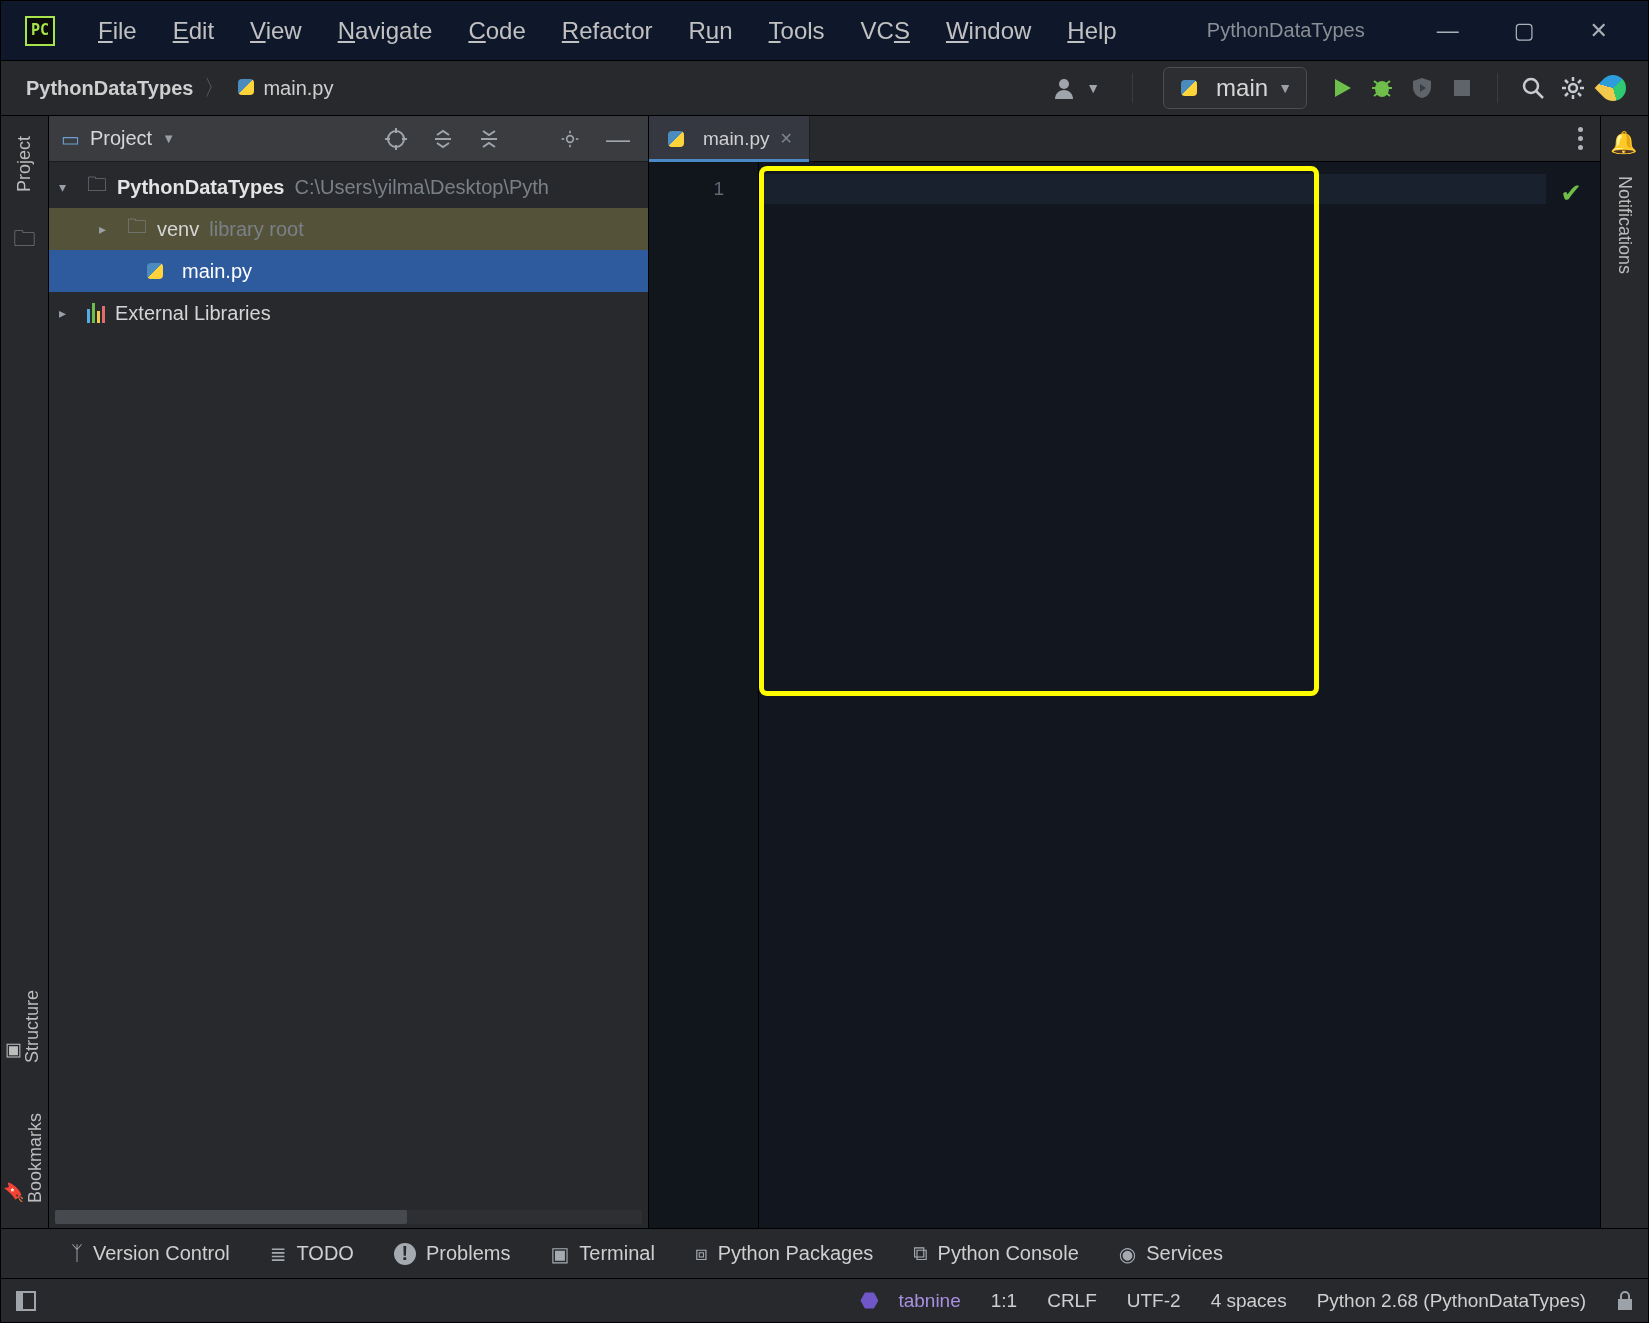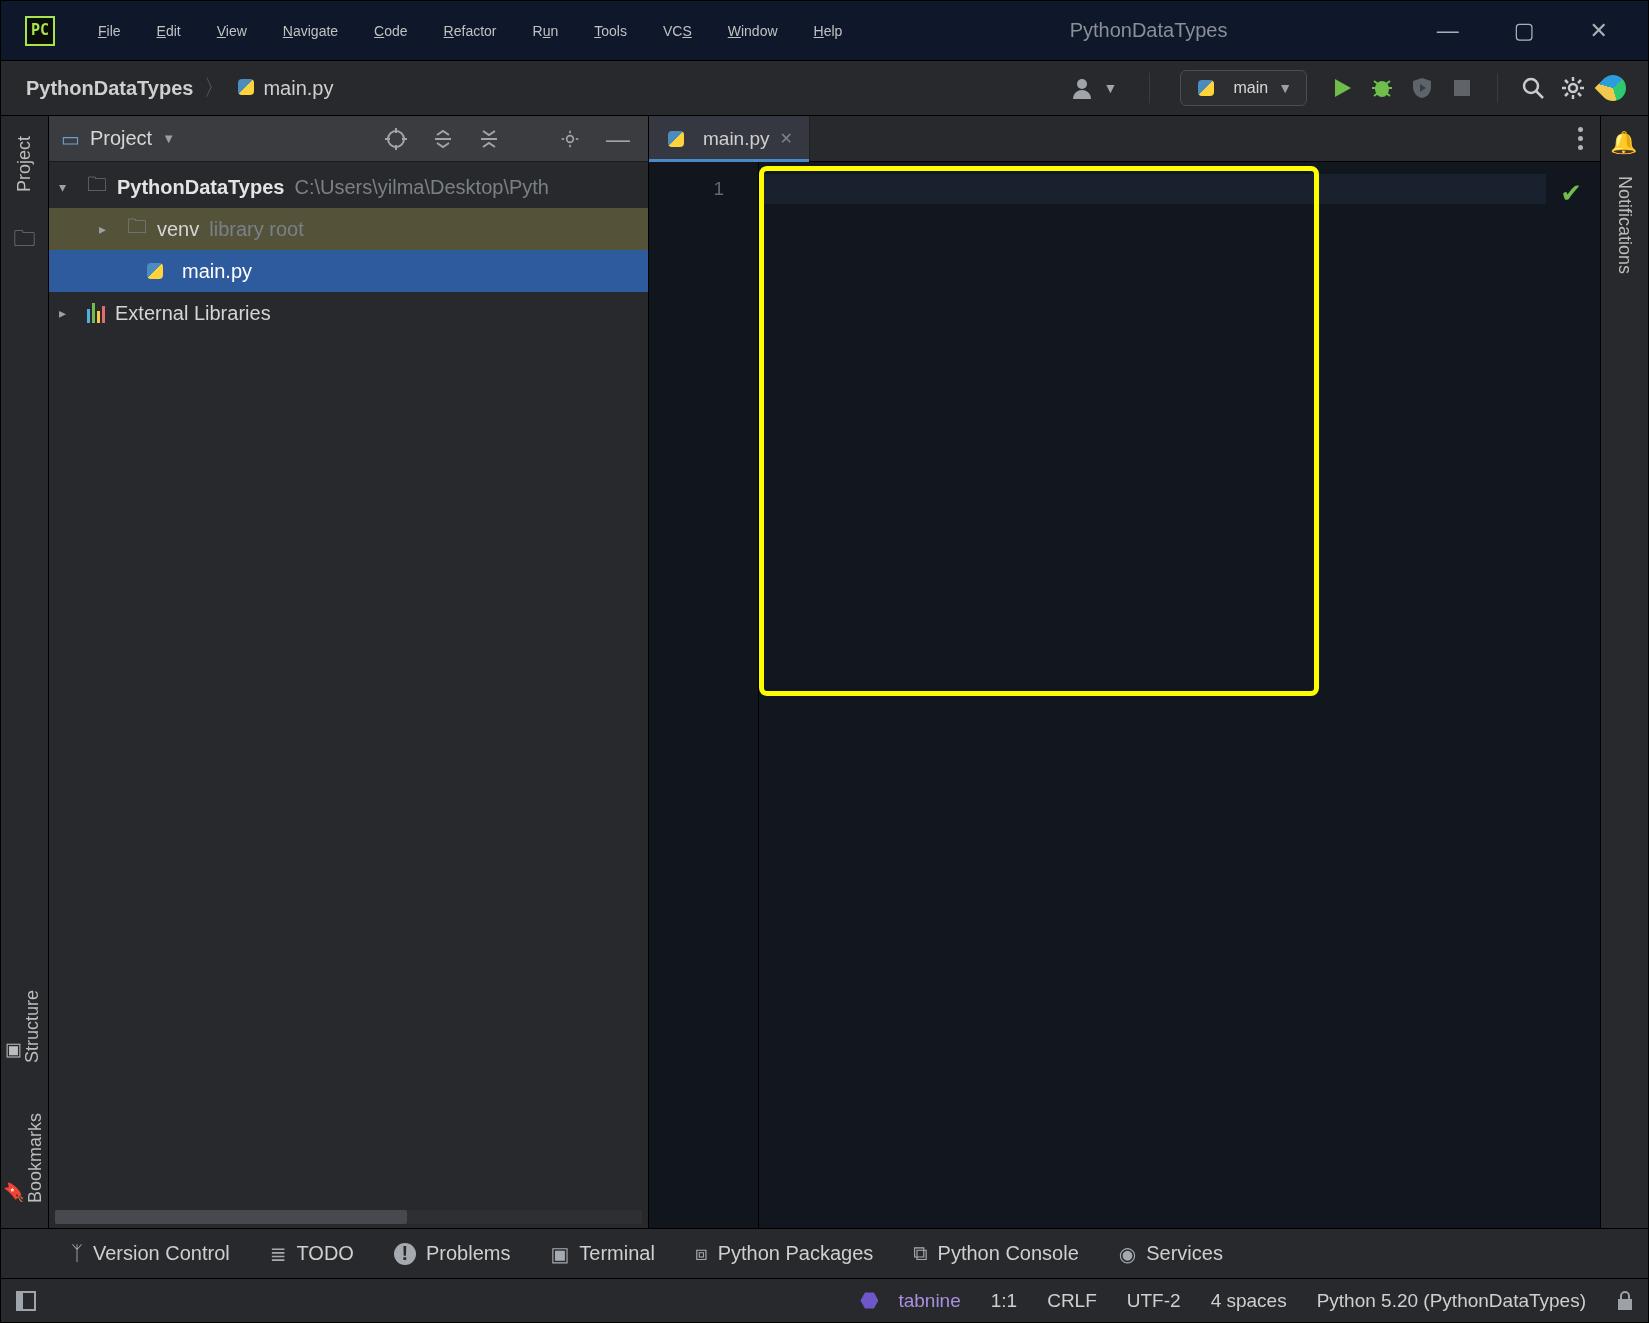--- a/index.html
+++ b/index.html
@@ -3,21 +3,21 @@
 <meta charset="utf-8">
 <style>
 * { margin: 0; padding: 0; box-sizing: border-box; font-family: "Segoe UI", Arial, sans-serif; }
 html, body { width: 1649px; height: 1323px; background: #000; overflow: hidden; }
 .app { width: 1649px; height: 1323px; background: #2b2d30; color: #bdbdbd; display: flex; flex-direction: column; border: 1px solid #000; }
 
 
 .titlebar { height: 60px; background: #0f172a; display: flex; align-items: center; border-bottom: 1px solid #000; }
 .app-icon { width: 30px; height: 30px; margin: 0 25px 0 24px; background: #0b0c0c; border:2px solid #a8e34d; display:flex; align-items:center; justify-content:center; font:700 15px/1 monospace; color:#a8e34d; }
 .menu { display: flex; gap: 0; }
-.menu-item { padding: 0 18px; font-size: 14px; color: #c1c1c1; cursor: pointer; }
+.menu-item { padding: 0 18px; font-size: 24px; color: #c1c1c1; cursor: pointer; }
 .menu-item u { text-decoration: underline; }
 .title-project { flex:1; text-align:center; font-size:20px; color:#8a8f96; }
 .title-btns { display:flex; gap: 55px; padding-right: 40px; }
 .sys-btn { color:#a9afb7; font-size:22px; cursor:pointer; }
 
 
 .navbar { height: 55px; background: #27292c; display:flex; align-items:center; border-bottom:1px solid #000; }
 .crumbs { display:flex; align-items:center; padding-left: 25px; gap: 10px; }
 .crumb { font-size: 20px; color:#cfcfcf; }
 .crumb.bold { font-weight:600; }
@@ -148,21 +148,21 @@
       <div class="user-drop">
         <svg width="26" height="22" viewBox="0 0 26 22">
             <circle cx="10" cy="7" r="5" fill="#a0a5ac"></circle>
             <path d="M1 22c0-6 5-9 9-9s9 3 9 9z" fill="#a0a5ac"></path>
           </svg>
         <span style="font-size:14px;">▼</span>
       </div>
       <div class="vline"></div>
       <div class="run-config">
         <span class="py-icon"></span>
-        <span style="font-size:16px;color:#d7d7d7;">main</span>
+        <span style="font-size:24px;color:#d7d7d7;">main</span>
         <span style="color:#9aa0a6;font-size:14px;">▼</span>
       </div>
       <div class="nav-ico run-ico">
         <svg width="22" height="22" viewBox="0 0 22 22">
             <path d="M4 2l16 9-16 9z" fill="#6fbd4b"></path>
           </svg>
       </div>
       <div class="nav-ico bug-ico">
         <svg width="24" height="24" viewBox="0 0 24 24">
             <ellipse cx="12" cy="13" rx="7" ry="8" fill="#6fbd4b"></ellipse>
@@ -374,21 +374,21 @@
     </div>
     <div class="spacer"></div>
     <div class="sitem tabnine">
         <span class="hexa"></span>
         <span>tabnine</span>
       </div>
     <div class="sitem">1:1</div>
     <div class="sitem">CRLF</div>
     <div class="sitem">UTF-2</div>
     <div class="sitem">4 spaces</div>
-    <div class="sitem">Python 5.20 (PythonDataTypes)</div>
+    <div class="sitem">Python 2.68 (PythonDataTypes)</div>
     <div class="sitem lock">
       <svg width="18" height="20" viewBox="0 0 18 20">
           <rect x="2" y="8" width="14" height="11" fill="#9da2a9"></rect>
           <path d="M5 8V5a4 4 0 018 0v3" stroke="#9da2a9" stroke-width="2" fill="none"></path>
         </svg>
     </div>
   </div>
 
 </div>
 

